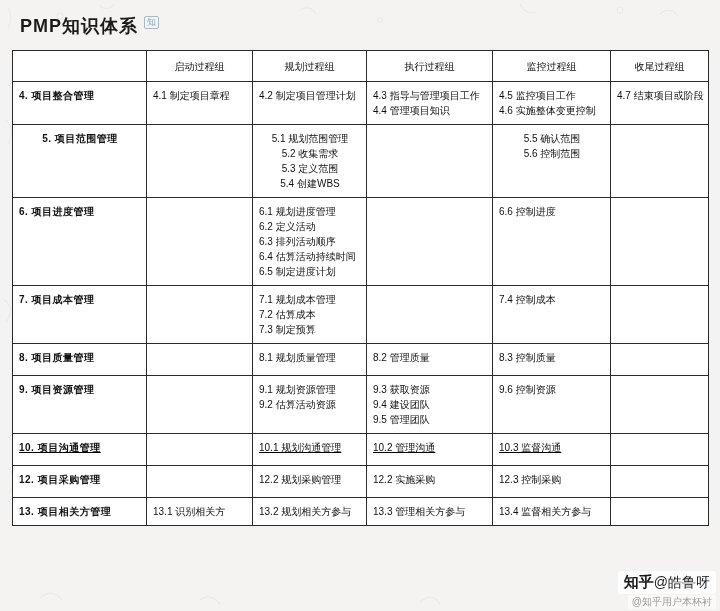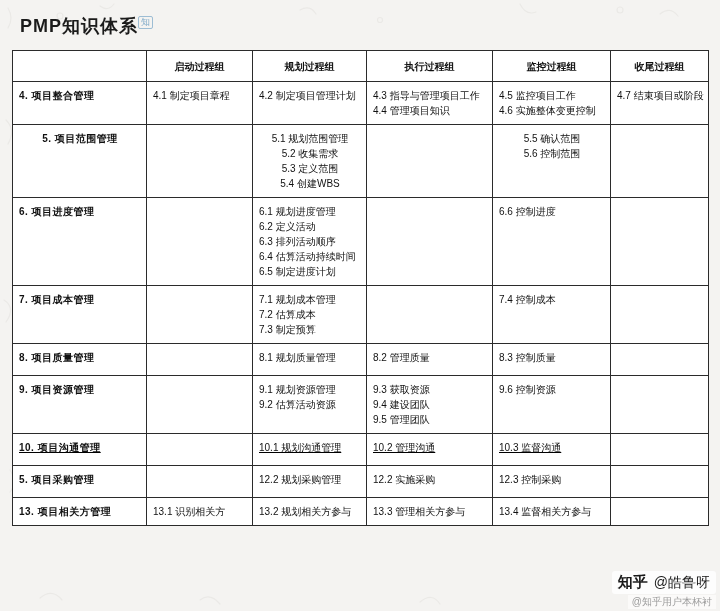--- a/index.html
+++ b/index.html
@@ -25,20 +25,21 @@
     inset: 0;
     opacity: 0.35;
     pointer-events: none;
   }
   .title-wrap {
     position: absolute;
     left: 20px;
     top: 14px;
     display: flex;
     align-items: center;
+    gap: 6px;
   }
   .title {
     font-size: 18px;
     font-weight: bold;
     color: #1b1b1b;
     letter-spacing: 1px;
   }
   .title-mark {
     font-size: 9px;
     color: #7aa7c7;
@@ -63,21 +64,21 @@
   table.matrix th, table.matrix td {
     border: 1px solid #2b2b2b;
     vertical-align: top;
     padding: 6px 5px 6px 6px;
     font-size: 10px;
     color: #111;
     line-height: 15px;
   }
   table.matrix thead th {
     text-align: center;
-    font-weight: bold;
+    font-weight: normal;
     font-size: 10px;
     height: 22px;
     padding: 4px 2px;
     vertical-align: middle;
   }
   col.c0 { width: 134px; }
   col.c1 { width: 106px; }
   col.c2 { width: 114px; }
   col.c3 { width: 126px; }
   col.c4 { width: 118px; }
@@ -110,21 +111,20 @@
     right: 4px;
     bottom: 2px;
     display: flex;
     flex-direction: column;
     align-items: flex-end;
     pointer-events: none;
   }
   .wm-main {
     display: flex;
     align-items: flex-end;
-    gap: 6px;
     background: rgba(255,255,255,0.82);
     padding: 2px 6px;
     border-radius: 3px;
   }
   .wm-logo {
     font-size: 15px;
     font-weight: bold;
     color: #1a1a1a;
   }
   .wm-user {
@@ -299,21 +299,21 @@
             </td>
             <td class="cell">
               <div class="line">10.2 管理沟通</div>
             </td>
             <td class="cell">
               <div class="line">10.3 监督沟通</div>
             </td>
             <td class="cell"></td>
           </tr>
           <tr class="row-h9">
-            <td class="area">5. 项目采购管理</td>
+            <td class="area">12. 项目采购管理</td>
             <td class="cell"></td>
             <td class="cell">
               <div class="line">12.2 规划采购管理</div>
             </td>
             <td class="cell">
               <div class="line">12.2 实施采购</div>
             </td>
             <td class="cell">
               <div class="line">12.3 控制采购</div>
             </td>

